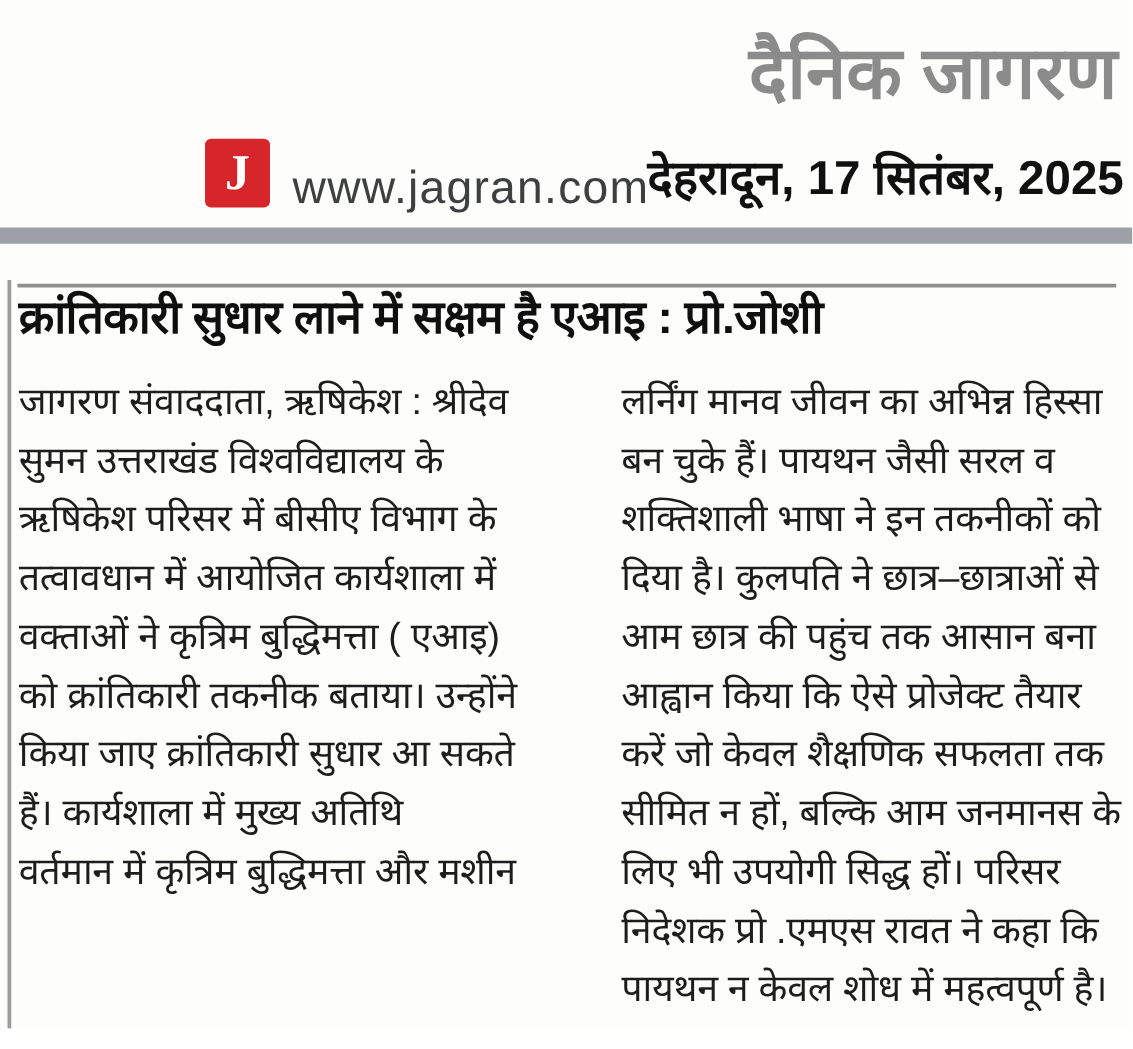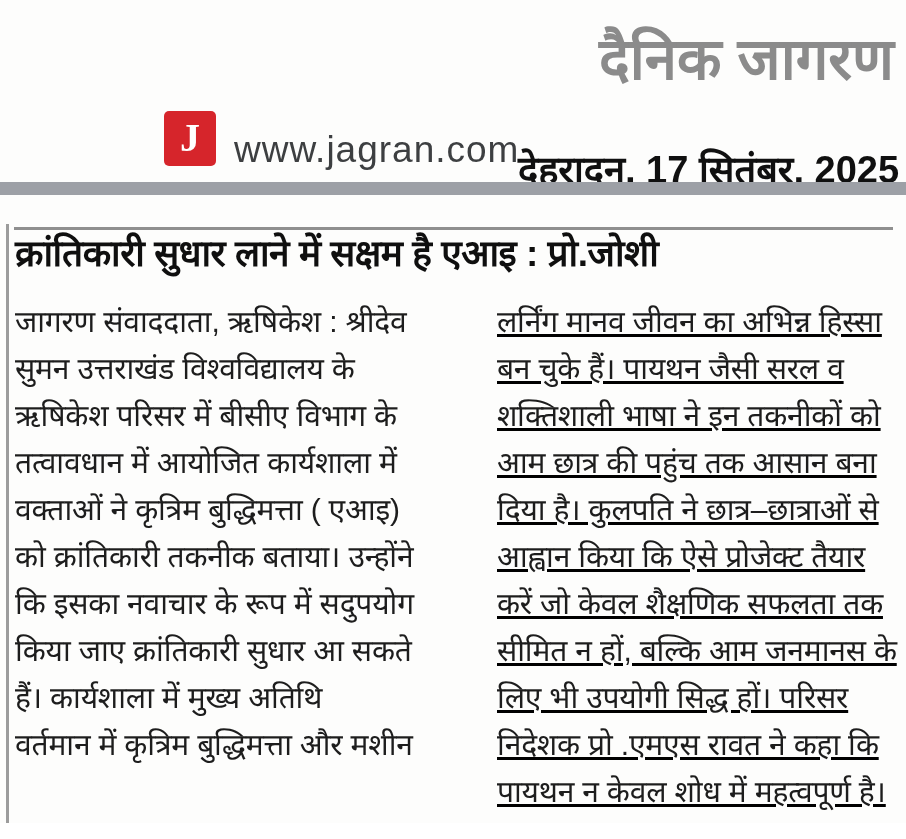--- a/index.html
+++ b/index.html
@@ -58,21 +58,20 @@
     margin-top: 10px;
   }
   .dateline {
     position: absolute;
     left: 518px;
     top: 114px;
     font-size: 38px;
     font-weight: bold;
     color: #101010;
     white-space: nowrap;
-    margin-top: 28px;
   }
 
   
   .gray-bar {
     position: absolute;
     top: 182px;
     left: 0;
     width: 906px;
     height: 13px;
     background: #9da0a6;
@@ -139,21 +138,21 @@
     left: 15px;
     width: 888px;
     height: 528px;
     display: flex;
     gap: 28px;
   }
   .col {
     overflow: hidden;
   }
   .col-left  { width: 425px; margin-right: 43px; }
-  .col-right { width: 420px; text-decoration: underline; }
+  .col-right { width: 420px; }
   .line {
     font-size: 30px;
     line-height: 47px;
     color: #1d1d1d;
     white-space: nowrap;
     letter-spacing: -0.2px;
   }
 </style>
 </head>
 <body>
@@ -182,40 +181,39 @@
         <div class="line">सुमन उत्तराखंड विश्वविद्यालय के</div>
 
         <div class="line">ऋषिकेश परिसर में बीसीए विभाग के</div>
 
         <div class="line">तत्वावधान में आयोजित कार्यशाला में</div>
 
         <div class="line">वक्ताओं ने कृत्रिम बुद्धिमत्ता ( एआइ)</div>
 
         <div class="line">को क्रांतिकारी तकनीक बताया। उन्होंने</div>
 
-        <div class="line">कि इसका नवाचार के रूप में सदुपयोग</div>
 
         <div class="line">किया जाए क्रांतिकारी सुधार आ सकते</div>
 
         <div class="line">हैं।  कार्यशाला में मुख्य अतिथि</div>
 
 
         <div class="line">वर्तमान में कृत्रिम बुद्धिमत्ता और मशीन</div>
       </div>
     <div class="col col-right">
 
         <div class="line">लर्निंग मानव जीवन का अभिन्न हिस्सा</div>
 
         <div class="line">बन चुके हैं। पायथन जैसी सरल व</div>
 
         <div class="line">शक्तिशाली भाषा ने इन तकनीकों को</div>
 
+        <div class="line">दिया है। कुलपति ने छात्र–छात्राओं से</div>
+
         <div class="line">आम छात्र की पहुंच तक आसान बना</div>
-
-        <div class="line">दिया है। कुलपति ने छात्र–छात्राओं से</div>
 
         <div class="line">आह्वान किया कि ऐसे प्रोजेक्ट तैयार</div>
 
         <div class="line">करें जो केवल शैक्षणिक सफलता तक</div>
 
         <div class="line">सीमित न हों, बल्कि आम जनमानस के</div>
 
         <div class="line">लिए भी उपयोगी सिद्ध हों। परिसर</div>
 
         <div class="line">निदेशक प्रो .एमएस रावत ने कहा कि</div>

